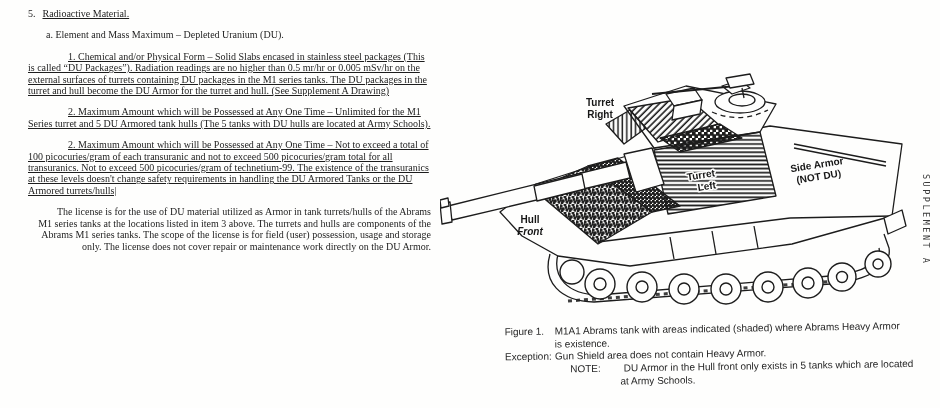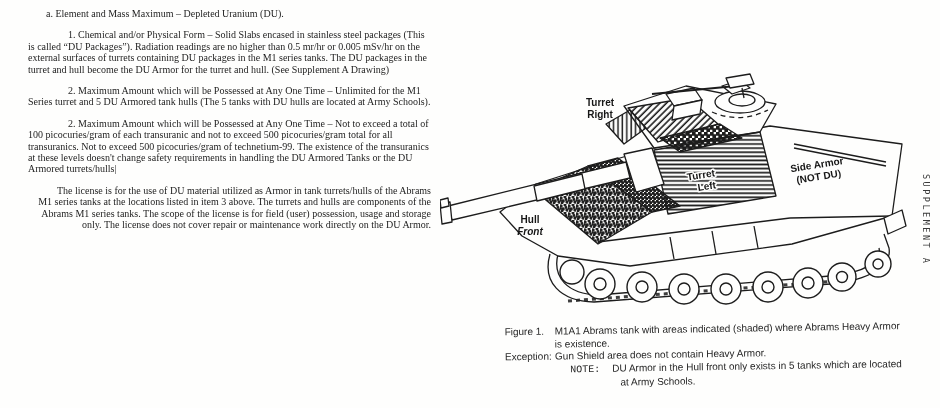--- a/index.html
+++ b/index.html
@@ -7,49 +7,52 @@
         font-family:"Liberation Serif",serif;color:#1c1c1c;}
 
   
   .leftcol{position:absolute;left:28px;top:8px;width:403px;
            font:10px/11.4px "Liberation Serif",serif;color:#1d1d1d;}
   .para{margin:0 0 10px 0;}
   .heading{margin:0 0 10px 0;}
   .heading .num{margin-right:7px;}
   .heading .ttl{text-decoration:underline;}
   .ind-a{text-indent:18px;}
-  .ind-n{text-indent:40px;}
+  .ind-n{text-indent:40px;text-decoration:underline;}
   .ind-p{text-indent:15px;text-align:right;}
 
   
   .tanksvg{position:absolute;left:440px;top:60px;width:480px;height:260px;}
   .figlabel{font-family:"Liberation Sans",sans-serif;font-weight:bold;font-size:10px;fill:#161616;}
 
   
   .caption{position:absolute;left:505px;top:323px;width:424px;
            font:10px/12.7px "Liberation Sans",sans-serif;color:#262626;
            transform:rotate(-0.9deg);}
   .crow{display:flex;align-items:flex-start;}
   .clabel{width:50px;flex:none;}
   .cnote{margin-left:65px;}
-  .cnote .nlabel{margin-right:12px;font-family:Liberation Mono, monospace;}
+  .cnote .nlabel{margin-right:23px;}
   .cnote2{margin-left:115px;}
 
   
   .margintext{position:absolute;left:931px;top:174px;transform-origin:0 0;
               transform:rotate(90deg);white-space:nowrap;
               font-family:"DejaVu Sans Mono",monospace;font-size:8.5px;
               letter-spacing:2.5px;color:#3a3a3a;}
 </style>
 </head>
 <body>
 
 <div id="page">
 
   <div class="leftcol">
+    <div class="heading">
+      <span class="num">5.</span><span class="ttl">Radioactive Material.</span>
+    </div>
     <p class="para ind-a">a.  Element and Mass Maximum – Depleted Uranium (DU).</p>
     <p class="para ind-n">1.  Chemical and/or Physical Form – Solid Slabs encased in stainless steel packages (This is called “DU Packages”).  Radiation readings are no higher than 0.5 mr/hr or 0.005 mSv/hr on the external surfaces of turrets containing DU packages in the M1 series tanks.  The DU packages in the turret and hull become the DU Armor for the turret and hull.  (See Supplement A Drawing)</p>
     <p class="para ind-n">2.  Maximum Amount which will be Possessed at Any One Time – Unlimited for the M1 Series turret and 5 DU Armored tank hulls (The 5 tanks with DU hulls are located at Army Schools).</p>
     <p class="para ind-n">2.  Maximum Amount which will be Possessed at Any One Time – Not to exceed a total of 100 picocuries/gram of each transuranic and not to exceed 500 picocuries/gram total for all transuranics.  Not to exceed 500 picocuries/gram of technetium-99.  The existence of the transuranics at these levels doesn't change safety requirements in handling the DU Armored Tanks or the DU Armored turrets/hulls|</p>
     <p class="para ind-p">The license is for the use of DU material utilized as Armor in tank turrets/hulls of the Abrams M1 series tanks at the locations listed in item 3 above.  The turrets and hulls are components of the Abrams M1 series tanks.  The scope of the license is for field (user) possession, usage and storage only.  The license does not cover repair or maintenance work directly on the DU Armor.</p>
   </div>
 
   <svg class="tanksvg" viewBox="0 0 480 260" fill="none" stroke="#1c1c1c" stroke-width="1.3" stroke-linejoin="round">
     <defs>
       <pattern id="diagHatch" width="4.6" height="4.6" patternUnits="userSpaceOnUse" patternTransform="rotate(45)">

